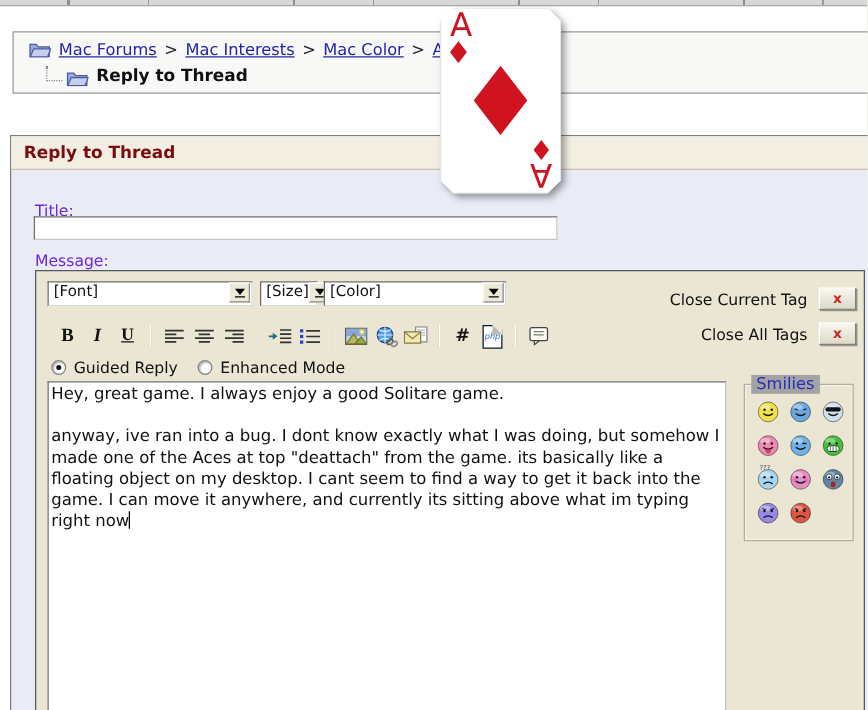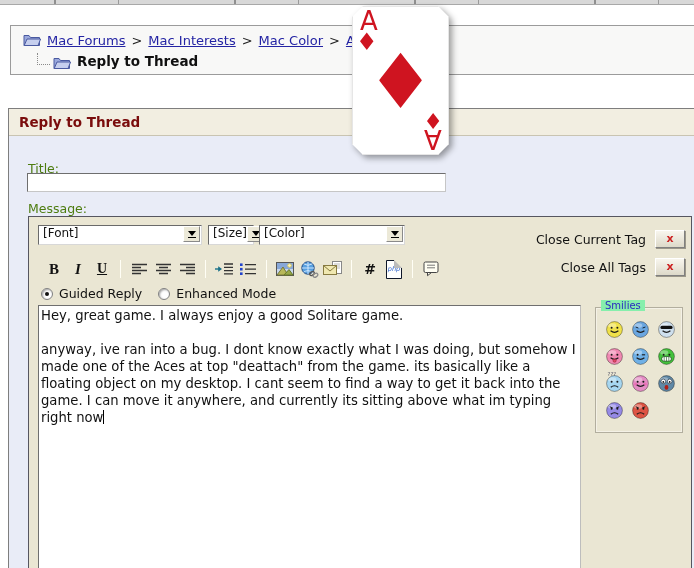--- a/index.html
+++ b/index.html
@@ -38,21 +38,21 @@
   
   .main-panel {
     position: absolute; left: 8px; top: 108px; right: -4px; bottom: -4px;
     border: 1px solid #7e7e7e; background: #e9ecf7;
   }
   .panel-header {
     height: 27px; background: #f2eee1; border-bottom: 1px solid #c9c4b2;
     line-height: 27px; padding-left: 10px;
     font-weight: bold; font-size: 13.5px; color: #7a0c0c;
   }
-  .lbl { position: absolute; font-size: 12.5px; color: #4d7c0f; }
+  .lbl { position: absolute; font-size: 12.5px; color: #6d28d9; }
   .title-label { left: 19px; top: 52px; }
   .title-input {
     position: absolute; left: 18px; top: 64px; width: 419px; height: 19px;
     background: #fff; border: 1px solid; border-color: #6e6e6e #c6c6c6 #c6c6c6 #6e6e6e;
     font: 12.5px "DejaVu Sans", sans-serif; padding: 1px 3px;
   }
   .message-label { left: 19px; top: 92px; }
 
   
   .editor {
@@ -116,22 +116,22 @@
     font: 13.2px/17px "DejaVu Sans", sans-serif; color: #111;
     padding: 1px 2px; white-space: pre-wrap; overflow: hidden; cursor: text;
   }
   .caret { display: inline-block; width: 1px; height: 14px; background: #000; vertical-align: -2px; }
 
   .smilies {
     position: absolute; left: 566px; top: 90px; width: 88px; height: 126px;
     border: 1px solid #b2ae9e; box-shadow: inset 0 0 0 1px #f4f1e6;
   }
   .smilies-legend {
-    position: absolute; top: -8px; left: 5px; background: #86efac; padding: 0 4px;
-    font-size: 10px; color: #2a2ac0;
+    position: absolute; top: -8px; left: 5px; background: #a3a3a3; padding: 0 4px;
+    font-size: 13px; color: #2a2ac0;
   }
   .smiley-grid { display: grid; grid-template-columns: repeat(3, 17px); gap: 10px 9px; padding: 13px 0 0 10px; }
   .smiley { width: 17px; height: 17px; cursor: pointer; line-height: 0; }
   .smiley svg { overflow: visible; }
 
   
   .card-wrap { position: absolute; left: 352px; top: 6px; filter: drop-shadow(3px 3px 3px rgba(0,0,0,.38)); z-index: 50; }
   .card {
     width: 97px; height: 149px; background: #fff; position: relative;
     clip-path: polygon(11px 0, calc(100% - 11px) 0, 100% 11px, 100% calc(100% - 11px),

